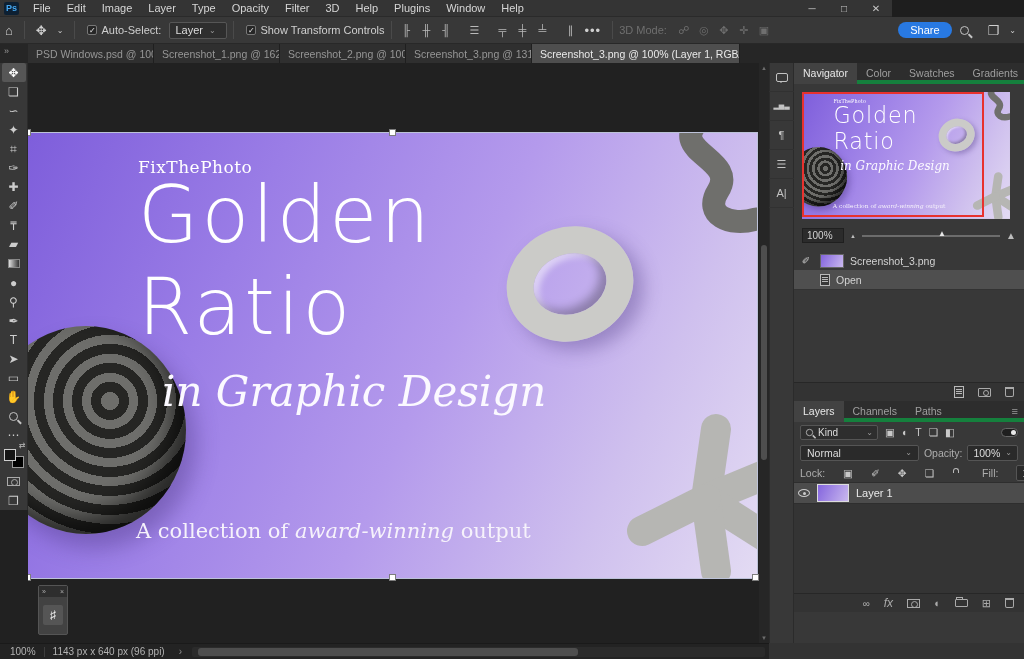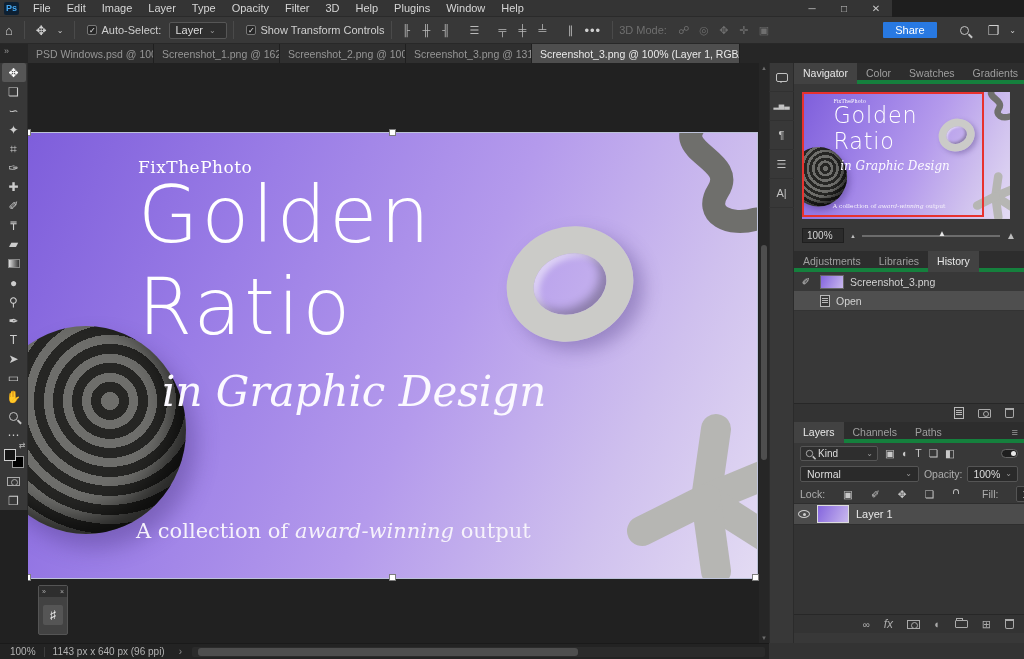--- a/index.html
+++ b/index.html
@@ -21,21 +21,21 @@
     display:flex; align-items:center; border-bottom:1px solid #282828; }
   .ob-sep { width:1px; height:18px; background:#4a4a4a; margin:0 6px; }
   .ob-icon { color:#cfcfcf; font-size:13px; padding:0 5px; }
   .chk { width:10px; height:10px; background:#262626; border:1px solid #777; border-radius:2px;
     color:#e8e8e8; font-size:8px; line-height:9px; text-align:center; margin:0 4px 0 6px; }
   .dd { background:#2e2e2e; border:1px solid #565656; border-radius:2px; height:17px;
     display:inline-flex; align-items:center; padding:0 5px; gap:6px; color:#ddd; }
   .alignicons { display:flex; gap:2px; }
   .alignicons span { width:18px; text-align:center; color:#b9b9b9; font-size:11px; }
   .dim { color:#6f6f6f !important; }
-  .share-btn { background:#2879e2; color:#fff; border-radius:1px; padding:2px 12px; font-size:11px; margin:0 23px; }
+  .share-btn { background:#2879e2; color:#fff; border-radius:8px; padding:2px 12px; font-size:11px; margin:0 8px; }
   .i-mag { position:relative; width:9px; height:9px; border:1.5px solid #c4c4c4; border-radius:50%; display:inline-block; }
   .i-mag::after { content:""; position:absolute; width:5px; height:1.5px; background:#c4c4c4;
     transform:rotate(45deg); left:7px; top:8px; }
 
   
   .tabbar { position:absolute; left:0; top:44px; width:1024px; height:19px; background:#262626; display:flex; }
   .tab-collapse { width:28px; color:#9a9a9a; font-size:9px; padding:2px 0 0 4px; }
   .doctab { height:19px; display:flex; align-items:center; gap:6px; padding:0 8px; background:#2f2f2f;
     border-right:1px solid #1f1f1f; color:#969696; font-size:10.5px; white-space:nowrap; overflow:hidden; }
   .doctab.active { background:#4e4e4e; color:#e9e9e9; }
@@ -440,25 +440,20 @@
         <div class="nav-zoom">
           <span class="nz-field">100%</span>
           <span class="nz-sm">▲</span>
           <span class="nz-track">
             <span class="nz-thumbtri">▲</span>
           </span>
           <span class="nz-lg">▲</span>
         </div>
       </div>
 
-      <div class="ptabs">
-        <span class="ptab">Adjustments</span>
-        <span class="ptab">Libraries</span>
-        <span class="ptab active">History</span>
-      </div>
 
       <div>
         <div class="hist-row">
           <span class="hist-src">✐</span>
           <span class="mini-thumb"></span>
           <span>Screenshot_3.png</span>
         </div>
         <div class="hist-row sel">
           <span class="hist-src"></span>
           <span class="i-doc"></span>

